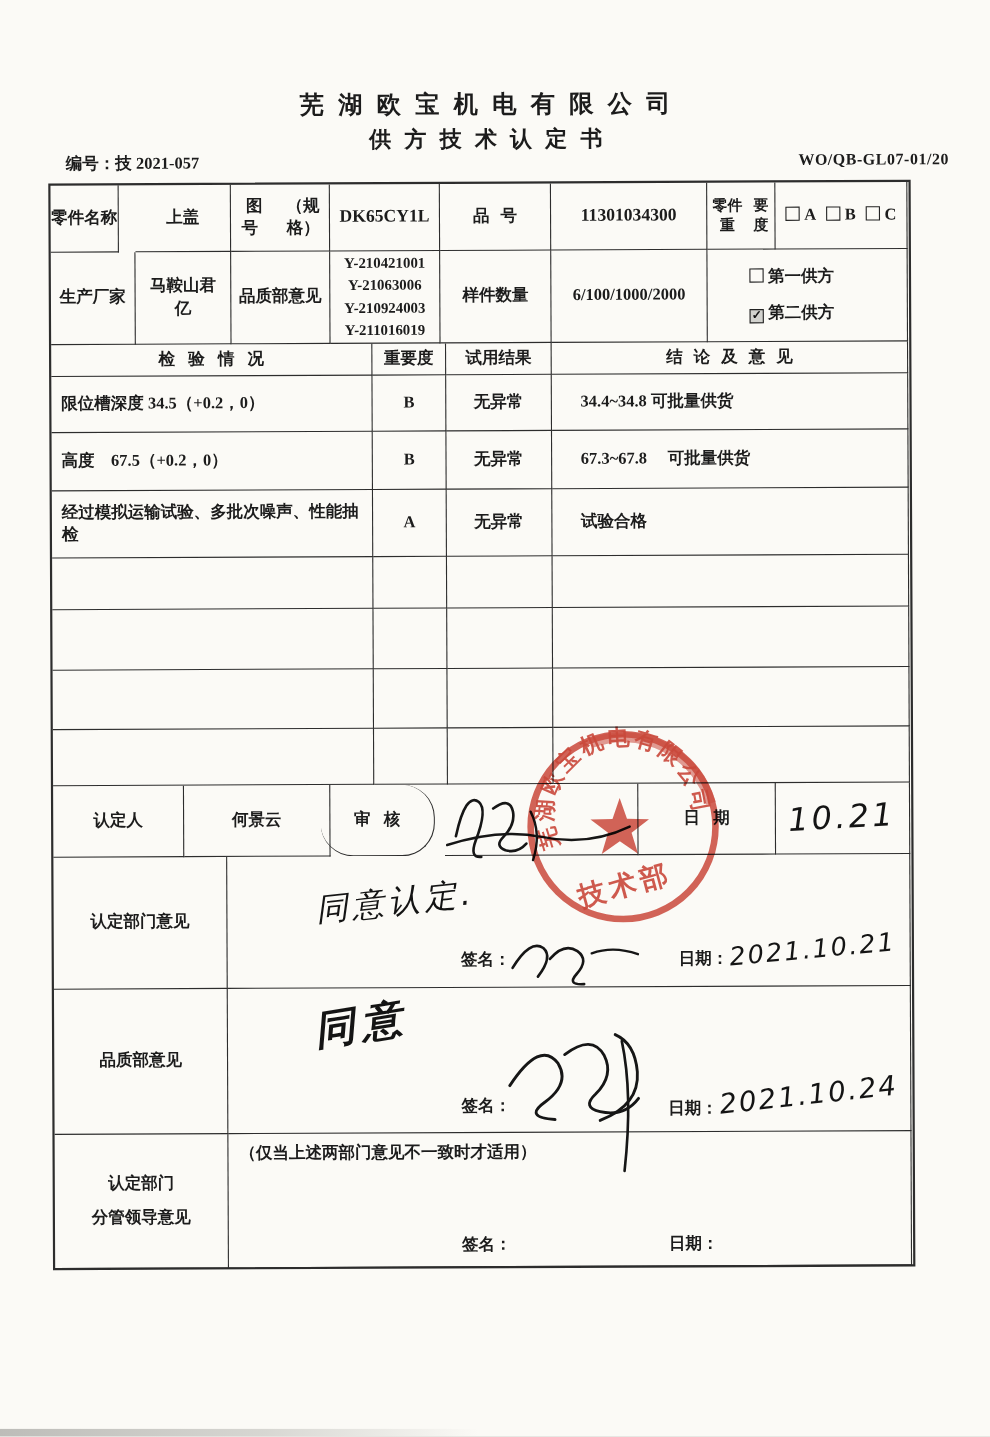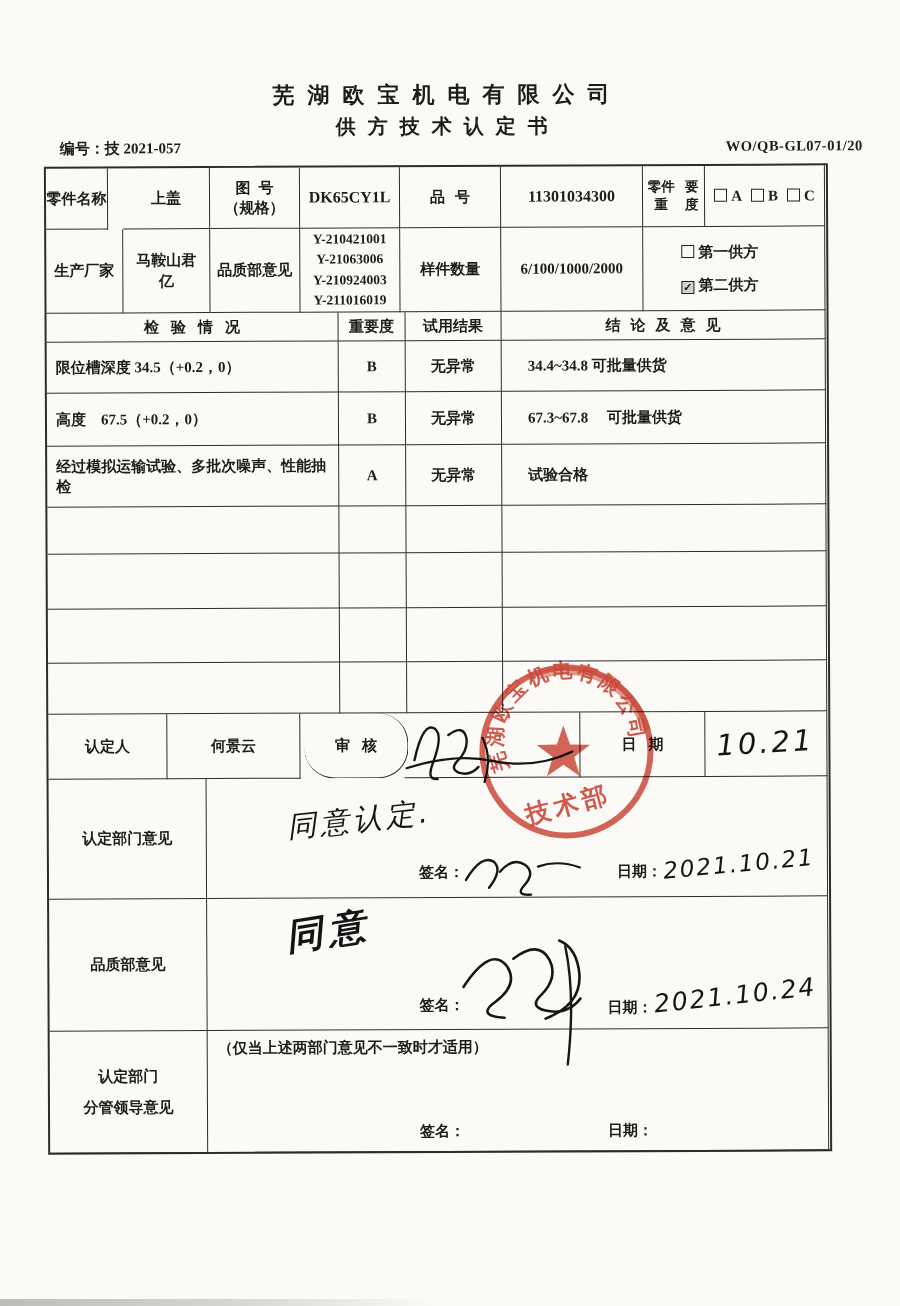--- a/index.html
+++ b/index.html
@@ -37,21 +37,21 @@
 
     <div class="title1">芜湖欧宝机电有限公司</div>
     <div class="title2">供方技术认定书</div>
     <div class="docno">编号：技 2021-057</div>
     <div class="formcode">WO/QB-GL07-01/20</div>
 
     <div class="outer" style="left:46px;top:165px;width:784px;height:988px;"></div>
 
     <div class="cell" style="left:48px;top:167px;width:62px;height:61px;">零件名称</div>
     <div class="cell" style="left:125px;top:167px;width:87px;height:61px;">上盖</div>
-    <div class="cell" style="left:212px;top:167px;width:90px;height:61px;flex-direction:column;text-align:center;">
+    <div class="cell" style="left:212px;top:167px;width:90px;height:61px;flex-direction:row;text-align:center;">
       <span class="ls8">图号</span>
       <span>（规格）</span>
     </div>
     <div class="cell" style="left:302px;top:167px;width:100px;height:61px;font-size:16px;">DK65CY1L</div>
     <div class="cell" style="left:402px;top:167px;width:101px;height:61px;align-items:center;">
       <span class="ls10">品号</span>
     </div>
     <div class="cell" style="left:503px;top:167px;width:142px;height:61px;font-size:16px;">11301034300</div>
     <div class="cell small" style="left:645px;top:167px;width:62px;height:61px;flex-direction:row;">
       <span>零件重</span>
@@ -118,21 +118,21 @@
     <div class="cell" style="left:407px;top:608px;width:96px;height:54px;"></div>
     <div class="cell" style="left:503px;top:608px;width:324px;height:54px;"></div>
 
     <div class="cell" style="left:48px;top:662px;width:292px;height:51px;"></div>
     <div class="cell" style="left:340px;top:662px;width:67px;height:51px;"></div>
     <div class="cell" style="left:407px;top:662px;width:96px;height:51px;"></div>
     <div class="cell" style="left:503px;top:662px;width:324px;height:51px;"></div>
 
     <div class="cell" style="left:167px;top:713px;width:133px;height:65px;">何景云</div>
     <div class="cell" style="left:48px;top:713px;width:119px;height:65px;">认定人</div>
-    <div class="cell" style="left:304px;top:713px;width:104px;height:65px;border-radius:30px;">
+    <div class="cell" style="left:291px;top:713px;width:104px;height:65px;border-radius:30px;">
         <span class="ls12">审核</span>
       </div>
     <div class="cell" style="left:404px;top:713px;width:176px;height:65px;"></div>
     <div class="cell" style="left:580px;top:713px;width:125px;height:65px;">
         <span class="ls12">日期</span>
       </div>
     <div class="cell" style="left:705px;top:713px;width:122px;height:65px;"></div>
     <div class="hand" style="left:716px;top:727px;font-size:29px;transform:rotate(-3deg);letter-spacing:3px;">10.21</div>
 
     <svg class="ink" style="left:398px;top:708px;" width="185" height="90" viewBox="0 0 185 90">

